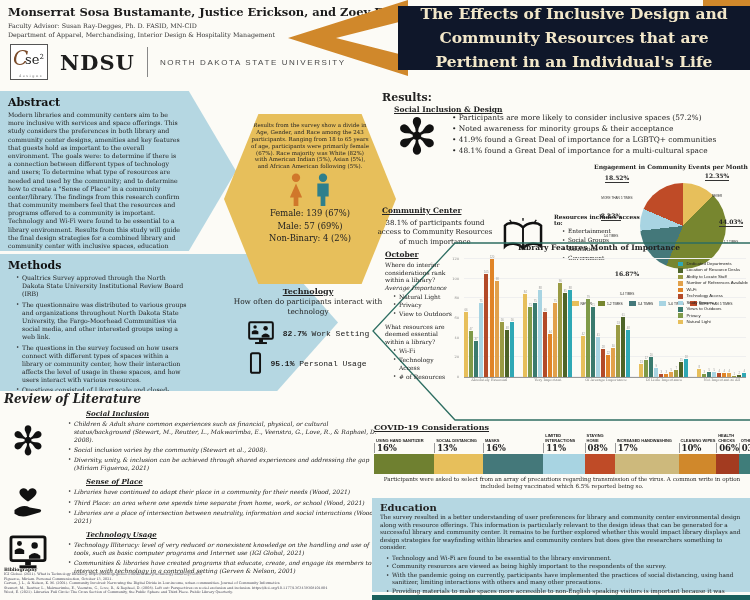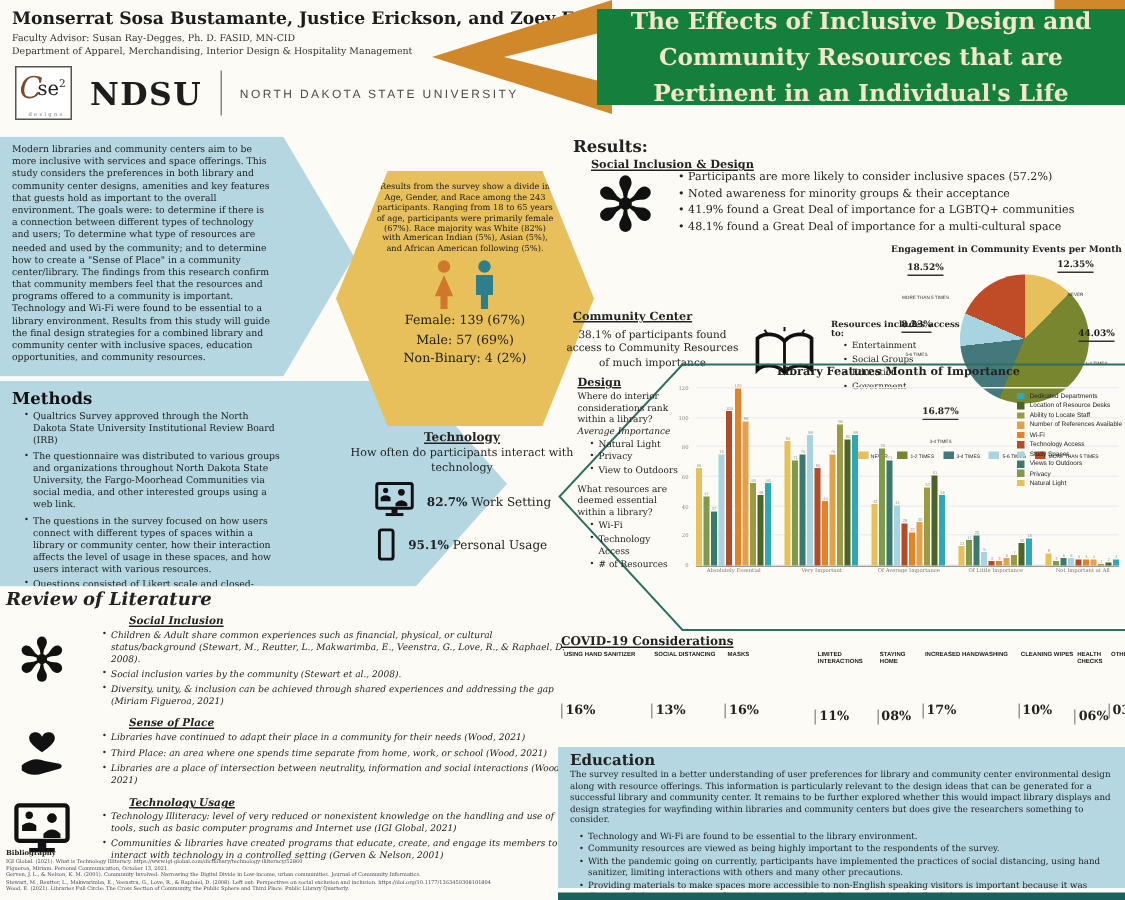--- a/index.html
+++ b/index.html
@@ -12,21 +12,21 @@
   .logos{position:absolute;left:10px;top:44px;display:flex;align-items:center;gap:12px;}
   .se-box{width:36px;height:34px;border:1.5px solid #555;position:relative;background:#fff;}
   .se-mark{position:absolute;left:2px;top:1px;font-size:20px;font-style:italic;color:#7a4b2a;font-family:"DejaVu Serif",serif;}
   .se-text{position:absolute;left:14px;top:7px;font-size:13px;color:#222;}
   .se-sup{font-size:7px;vertical-align:super;}
   .se-sub{position:absolute;left:8px;bottom:1px;font-size:3.5px;letter-spacing:1.5px;color:#777;}
   .ndsu{font-size:21px;font-weight:bold;letter-spacing:1px;color:#1d1d1d;}
   .logo-div{width:1px;height:30px;background:#888;}
   .univ{font-size:8px;letter-spacing:1.6px;color:#4a4a4a;font-family:"Liberation Sans",sans-serif;}
   
-  .banner{position:absolute;left:398px;top:6px;width:352px;height:64px;background:#15803d;
+  .banner{position:absolute;left:398px;top:6px;width:352px;height:64px;background:#0f172a;
           display:flex;align-items:center;justify-content:center;text-align:center;
           font-size:15.5px;font-weight:bold;color:#f2e7c9;line-height:1.55;padding:0 8px;box-sizing:border-box;}
   .chevron{position:absolute;left:288px;top:0px;width:120px;height:76px;background:#d0882b;
            clip-path:polygon(100% 0,0 50%,100% 100%,100% 74%,40% 50%,100% 26%);}
   .corner-orange{position:absolute;left:703px;top:0;width:47px;height:6px;background:#d0882b;}
   
   .box-blue{position:absolute;background:#b5d7e2;}
   .abstract-box{left:0;top:91px;width:236px;height:160px;clip-path:polygon(0 0,80% 0,100% 50%,80% 100%,0 100%);}
   .methods-box{left:0;top:254px;width:338px;height:137px;clip-path:polygon(0 0,82% 0,100% 50%,82% 100%,0 100%);}
   .box-inner{position:absolute;left:8px;top:5px;width:172px;}
@@ -52,21 +52,21 @@
   .part-head{position:absolute;left:232px;top:100px;width:160px;text-align:center;font-size:11px;font-weight:bold;}
   .hexagon{position:absolute;left:224px;top:114px;width:172px;height:170px;background:#e7bf5b;
            clip-path:polygon(20% 0,80% 0,100% 50%,80% 100%,20% 100%,0 50%);text-align:center;}
   .hex-sum{font-size:5.5px;line-height:1.25;padding:8px 26px 0 26px;}
   .persons{display:flex;justify-content:center;gap:6px;margin-top:3px;}
   .total{font-size:11.5px;font-weight:bold;margin-top:2px;}
   .bdown{font-size:8.4px;line-height:1.5;}
   .tech-block{position:absolute;left:215px;top:286px;width:186px;text-align:center;}
   .tech-h{font-size:8px;font-weight:bold;text-decoration:underline;}
   .tech-q{font-size:7.4px;line-height:1.3;margin-top:1px;}
-  .tech-row{display:flex;align-items:center;justify-content:center;gap:8px;margin-top:5px;}
+  .tech-row{display:flex;align-items:center;justify-content:center;gap:8px;margin-top:5px;font-family:Liberation Mono, monospace;}
   .tech-row span{font-size:8px;}
   
   .res-head{position:absolute;left:382px;top:91px;font-size:11px;font-weight:bold;}
   .soc-head{position:absolute;left:394px;top:105px;font-size:7.5px;font-weight:bold;text-decoration:underline;}
   .res-hands{position:absolute;left:396px;top:112px;font-size:50px;line-height:1;color:#111;font-family:"DejaVu Sans",sans-serif;}
   .soc-bullets{position:absolute;left:452px;top:112px;width:296px;}
   .soc-bullets div{font-size:7.4px;line-height:1.5;}
   .soc-bullets div::before{content:"• ";}
   .comm-head{position:absolute;left:382px;top:206px;font-size:7.5px;font-weight:bold;text-decoration:underline;}
   .comm-stat{position:absolute;left:374px;top:219px;width:122px;text-align:center;font-size:7px;line-height:1.35;}
@@ -103,21 +103,21 @@
   .bval{font-size:2.8px;color:#999;font-family:"Liberation Sans",sans-serif;}
   .bar{width:4px;}
   .bcat{position:absolute;top:100%;left:0;width:100%;text-align:center;font-size:3.5px;color:#777;padding-top:1px;white-space:nowrap;}
   .bar-legend{position:absolute;right:2px;top:18px;z-index:2;}
   .blg{display:flex;align-items:center;gap:3px;font-size:4.3px;line-height:1.5;font-family:"Liberation Sans",sans-serif;}
   .blg .sw{width:5px;height:4.5px;}
   
   .covid{position:absolute;left:374px;top:422px;width:376px;}
   .covid-h{font-size:8px;font-weight:bold;text-decoration:underline;}
   .covid-band{display:flex;width:100%;margin-top:2px;}
-  .cvcol{box-sizing:border-box;display:flex;flex-direction:column;gap:30px;}
+  .cvcol{box-sizing:border-box;display:flex;flex-direction:column;justify-content:flex-end;}
   .cvname{font-size:4px;font-weight:bold;text-transform:uppercase;line-height:1.15;color:#222;padding-left:2px;font-family:"Liberation Sans",sans-serif;}
   .cvpct{font-size:8.5px;font-weight:bold;border-left:1px solid #999;padding-left:2px;}
   .cvblock{height:20px;width:100%;margin-top:1px;}
   .covid-cap{font-size:5.6px;text-align:center;line-height:1.3;margin-top:2px;}
   
   .discussion{position:absolute;left:372px;top:498px;width:378px;height:94px;background:#b5d7e2;
               box-sizing:border-box;padding:4px 8px;}
   .disc-h{font-size:10px;font-weight:bold;}
   .disc-body{font-size:5.8px;line-height:1.3;margin-top:1px;}
   .discussion ul.dots{margin-top:3px;margin-left:6px;}
@@ -144,20 +144,21 @@
     <div class="logo-div"></div>
     <div class="univ">NORTH DAKOTA STATE UNIVERSITY</div>
   </div>
 
   <div class="chevron"></div>
   <div class="corner-orange"></div>
   <div class="banner">The Effects of Inclusive Design and Community Resources that are Pertinent in an Individual's Life</div>
 
   <div class="box-blue abstract-box">
     <div class="box-inner">
+      <div class="h-sec">Abstract</div>
       <div class="small-body">Modern libraries and community centers aim to be more inclusive with services and space offerings. This study considers the preferences in both library and community center designs, amenities and key features that guests hold as important to the overall environment. The goals were: to determine if there is a connection between different types of technology and users; To determine what type of resources are needed and used by the community; and to determine how to create a "Sense of Place" in a community center/library. The findings from this research confirm that community members feel that the resources and programs offered to a community is important. Technology and Wi-Fi were found to be essential to a library environment. Results from this study will guide the final design strategies for a combined library and community center with inclusive spaces, education opportunities, and community resources.</div>
     </div>
   </div>
 
   <div class="box-blue methods-box">
     <div class="box-inner" style="width:180px;">
       <div class="h-sec">Methods</div>
       <ul class="dots">
         <li>Qualtrics Survey approved through the North Dakota State University Institutional Review Board (IRB)</li>
         <li>The questionnaire was distributed to various groups and organizations throughout North Dakota State University, the Fargo-Moorhead Communities via social media, and other interested groups using a web link.</li>
@@ -330,21 +331,21 @@
           <span class="sw" style="background: rgb(191, 75, 39);"></span>
           <span>MORE THAN 5 TIMES</span>
         </span></div>
   </div>
 
   <svg class="hexline" width="380" height="192" viewBox="0 0 380 192">
     <path d="M380 10 L85 10 L3 98 L85 187 L380 187" fill="none" stroke="#2e6e62" stroke-width="1.3"></path>
   </svg>
 
   <div class="lib-text">
-    <div class="lib-h">Design</div>
+    <div class="lib-h">October</div>
     <div class="lib-q">Where do interior considerations rank within a library?</div>
     <div class="lib-sub">Average Importance</div>
     <ul class="dots">
       <li>Natural Light</li>
       <li>Privacy</li>
       <li>View to Outdoors</li>
     </ul>
     <div class="lib-q" style="margin-top:5px;">What resources are deemed essential within a library?</div>
     <ul class="dots">
       <li>Wi-Fi</li>

